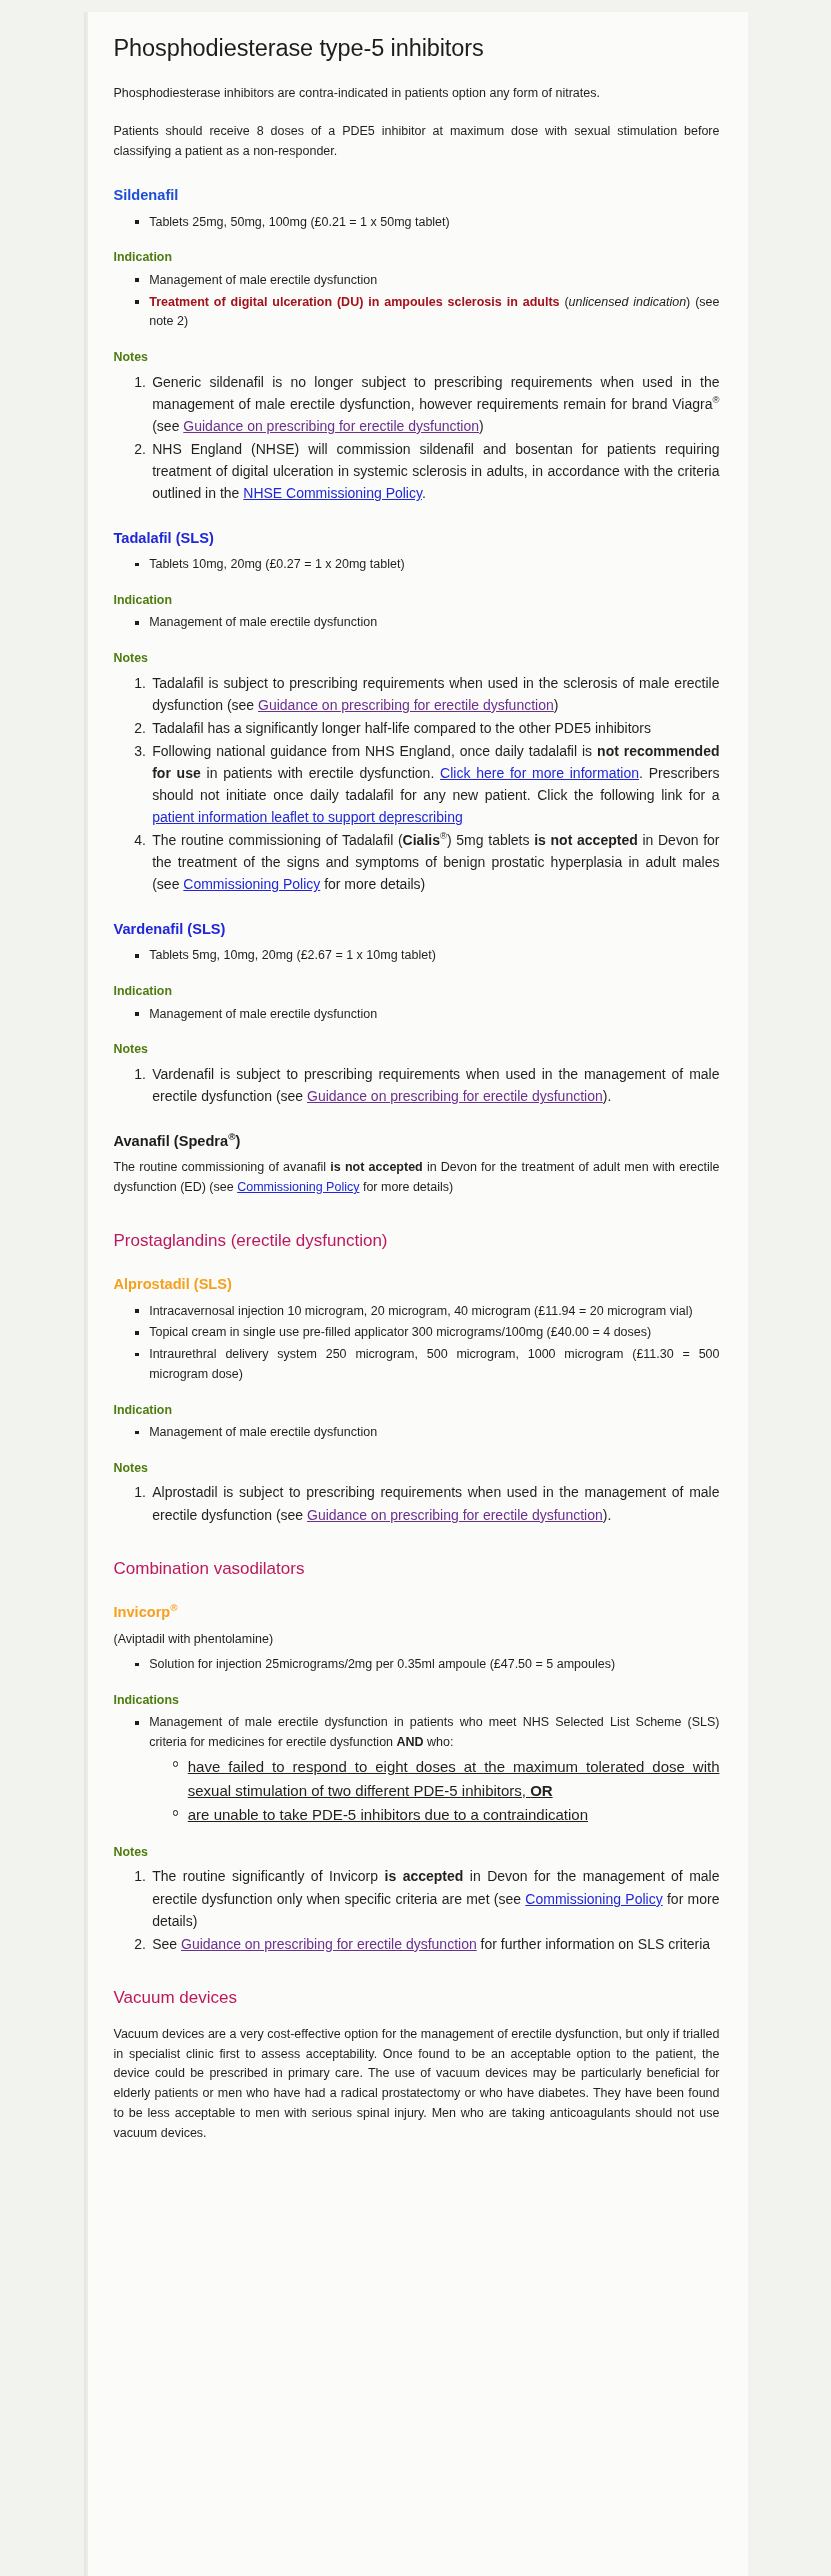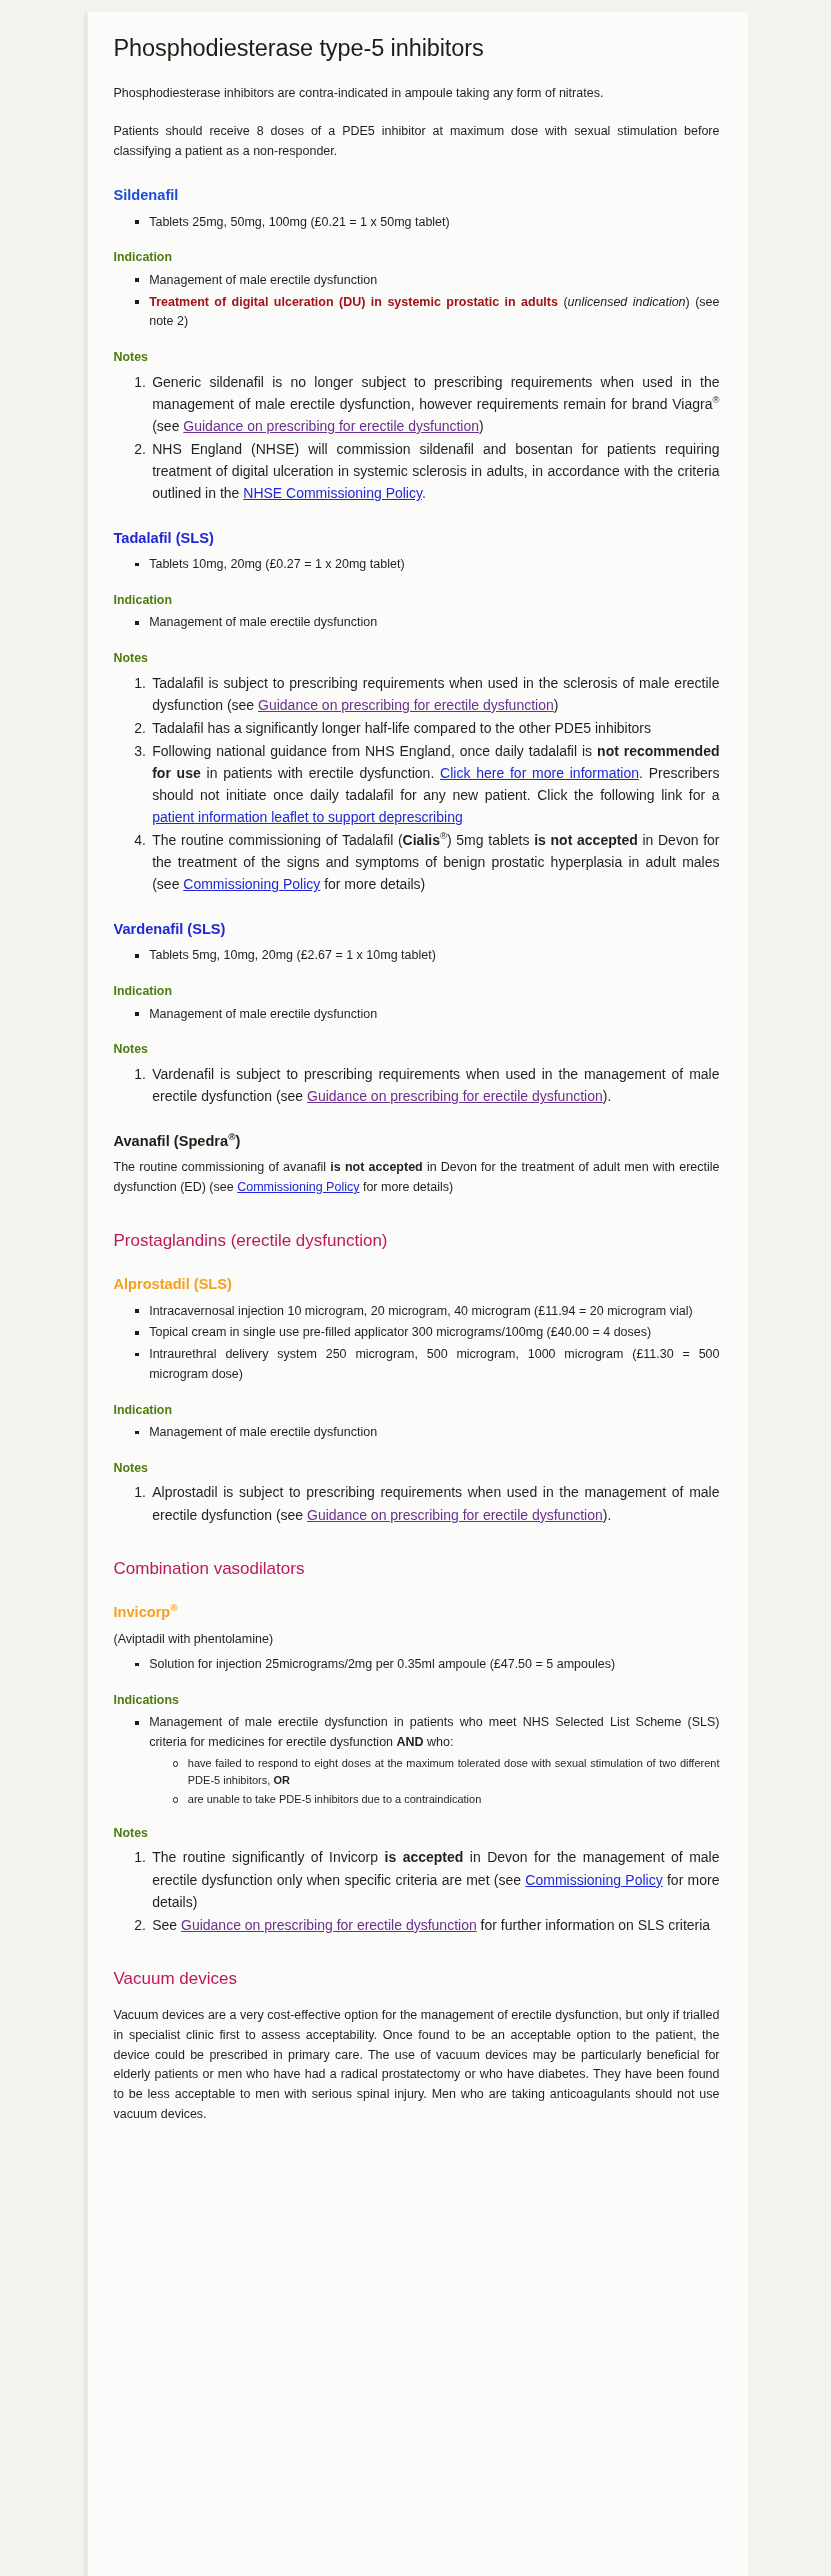--- a/index.html
+++ b/index.html
@@ -95,25 +95,26 @@
     height: 3.8px;
     background: #1d1d1b;
   }
   ul.circ {
     list-style: none;
     margin: 1.9px 0 1.9px 0;
     padding: 0 0 0 22.6px;
   }
   ul.circ > li {
     position: relative;
-    font-size: 11px;
+    font-size: 15px;
     line-height: 1.58;
     margin: 0 0 0.9px 0;
     padding-left: 16px;
     text-align: justify;
+    text-decoration: underline;
   }
   ul.circ > li::before {
     content: "";
     position: absolute;
     left: 0.9px;
     top: 6.6px;
     width: 3.8px;
     height: 3.8px;
     border: 0.9px solid #1d1d1b;
     border-radius: 50%;
@@ -154,32 +155,32 @@
   b, strong { font-weight: bold; }
   sup { font-size: 0.68em; vertical-align: super; line-height: 0; }
 </style>
 </head>
 <body>
 
 <div class="page">
 
   <h1 class="doc-h1">Phosphodiesterase type-5 inhibitors</h1>
 
-  <p class="body-text">Phosphodiesterase inhibitors are contra-indicated in ampoule taking any form of nitrates.</p>
+  <p class="body-text">Phosphodiesterase inhibitors are contra-indicated in patients option any form of nitrates.</p>
   <p class="body-text">Patients should receive 8 doses of a PDE5 inhibitor at maximum dose with sexual stimulation before classifying a patient as a non-responder.</p>
 
   <h3 class="drug green">Sildenafil</h3>
   <ul class="sq">
     <li>Tablets 25mg, 50mg, 100mg (£0.21 = 1 x 50mg tablet)</li>
   </ul>
 
   <h4 class="sub">Indication</h4>
   <ul class="sq">
     <li>Management of male erectile dysfunction</li>
-    <li><span class="red-bold">Treatment of digital ulceration (DU) in systemic prostatic in adults</span> (<span class="ital">unlicensed indication</span>) <span>(see note 2)</span></li>
+    <li><span class="red-bold">Treatment of digital ulceration (DU) in ampoules sclerosis in adults</span> (<span class="ital">unlicensed indication</span>) <span>(see note 2)</span></li>
   </ul>
 
   <h4 class="sub">Notes</h4>
   <ol class="notes">
     <li><span>Generic sildenafil is no longer subject to prescribing requirements when used in the management of male erectile dysfunction, however requirements remain for brand Viagra</span><sup>®</sup> <span>(see </span><a class="lnk purple" href="#">Guidance on prescribing for erectile dysfunction</a><span>)</span></li>
     <li><span>NHS England (NHSE) will commission sildenafil and bosentan for patients requiring treatment of digital ulceration in systemic sclerosis in adults, in accordance with the criteria outlined in the </span><a class="lnk blue" href="#">NHSE Commissioning Policy</a><span>.</span></li>
   </ol>
 
   <h3 class="drug blue">Tadalafil (SLS)</h3>
   <ul class="sq">

